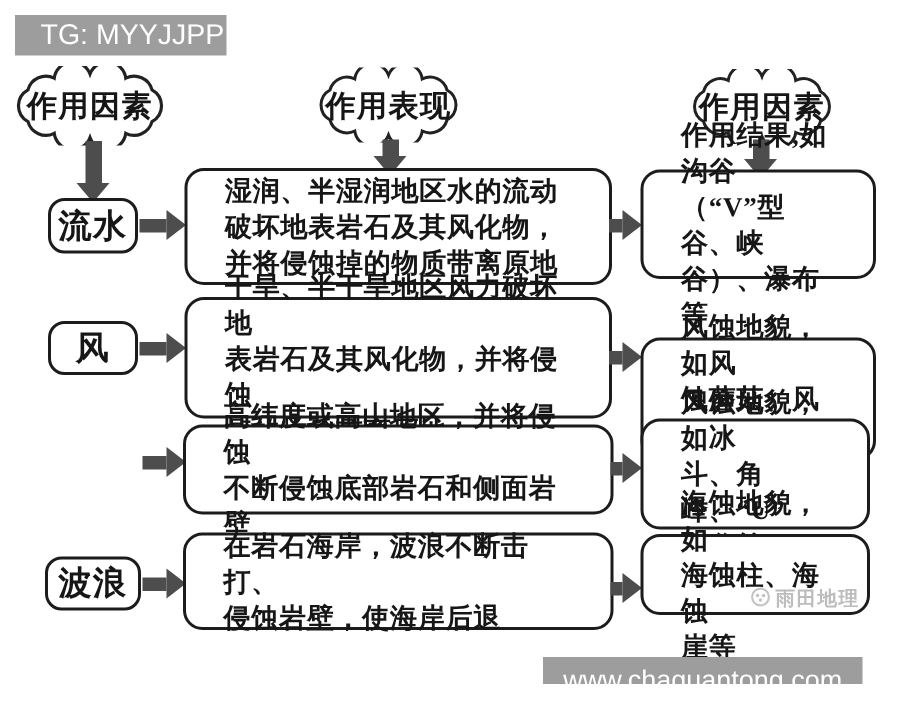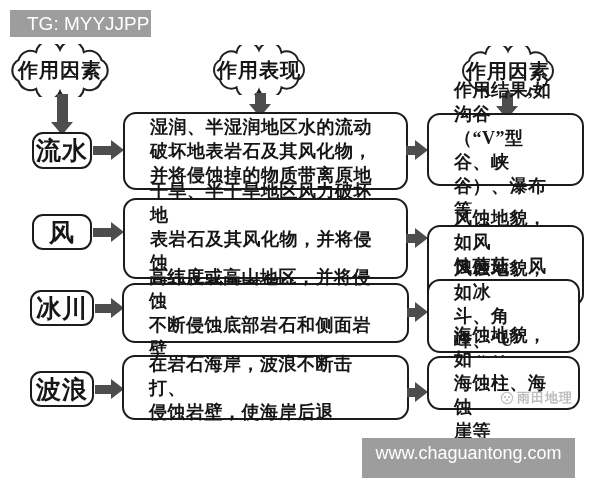--- a/index.html
+++ b/index.html
@@ -11,53 +11,53 @@
     font-family:"Liberation Serif","DejaVu Serif",serif;
     color:#161616;
   }
   .tg-bar{
     position:absolute;left:10px;top:10px;width:141px;height:27px;
     background:var(--bar);color:#fff;
     font-family:"Liberation Sans","DejaVu Sans",sans-serif;
     font-size:19px;line-height:27px;padding-left:17px;box-sizing:border-box;
   }
   .bottom-bar{
-    position:absolute;left:362px;top:438px;width:213px;height:40px;
+    position:absolute;left:362px;top:438px;width:213px;height:18px;
     background:var(--bar);color:#fff;
     font-family:"Liberation Sans","DejaVu Sans",sans-serif;
     font-size:18px;line-height:30px;text-align:center;
   }
   .cloud{position:absolute;display:flex;align-items:center;justify-content:center;}
   .cloud svg{position:absolute;inset:0;width:100%;height:100%;}
   .cloud-label{
     position:relative;z-index:1;font-size:20px;font-weight:700;letter-spacing:1px;
   }
   .factor-box{
     position:absolute;box-sizing:border-box;
     border:2.5px solid var(--ink);border-radius:11px;background:#fff;
     display:flex;align-items:center;justify-content:center;
-    font-size:25px;font-weight:700;letter-spacing:1px;
+    font-size:22px;font-weight:700;letter-spacing:1px;
   }
   .text-box{
     position:absolute;box-sizing:border-box;
     border:2.5px solid var(--ink);border-radius:13px;background:#fff;
     display:flex;align-items:center;
     padding:1px 25px;
     font-size:18px;font-weight:700;line-height:24px;letter-spacing:0.5px;
   }
   .text-box .tb-text{white-space:pre-line;}
   .varrow{position:absolute;width:22px;display:flex;flex-direction:column;align-items:center;}
   .vshaft{width:11px;flex:1;background:var(--arrow);}
   .vhead{width:0;height:0;border-left:11px solid transparent;border-right:11px solid transparent;border-top:13px solid var(--arrow);}
   .harrow{position:absolute;height:20px;display:flex;align-items:center;}
   .hshaft{height:9px;flex:1;background:var(--arrow);}
   .hhead{width:0;height:0;border-top:10px solid transparent;border-bottom:10px solid transparent;border-left:13px solid var(--arrow);}
   .wm{
     position:absolute;right:5px;bottom:3px;
-    display:flex;align-items:flex-start;gap:3px;
+    display:flex;align-items:center;gap:3px;
     color:var(--wm);font-size:13px;font-weight:700;letter-spacing:1px;line-height:1;
   }
 </style>
 </head>
 <body>
 
 <div class="stage">
 
   <div class="tg-bar">TG: MYYJJPP</div>
 
@@ -128,21 +128,20 @@
   <div class="harrow" style="left:406px;top:228px;width:22px;">
       <i class="hshaft"></i>
       <i class="hhead"></i>
     </div>
   <div class="text-box" style="left:427px;top:197px;width:157px;height:82px;margin-top:28px;">
     <span class="tb-text">风蚀地貌，如风
 蚀蘑菇、风蚀城
 堡、戈壁等</span>
   </div>
 
-  <div class="factor-box" style="left:30px;top:290px;width:64px;height:36px;">冰川</div>
   <div class="harrow" style="left:95px;top:298px;width:29px;">
       <i class="hshaft"></i>
       <i class="hhead"></i>
     </div>
   <div class="text-box" style="left:122px;top:283px;width:287px;height:60px;">
     <span class="tb-text">高纬度或高山地区，并将侵蚀
 不断侵蚀底部岩石和侧面岩壁</span>
   </div>
   <div class="harrow" style="left:407px;top:302px;width:21px;">
       <i class="hshaft"></i>

